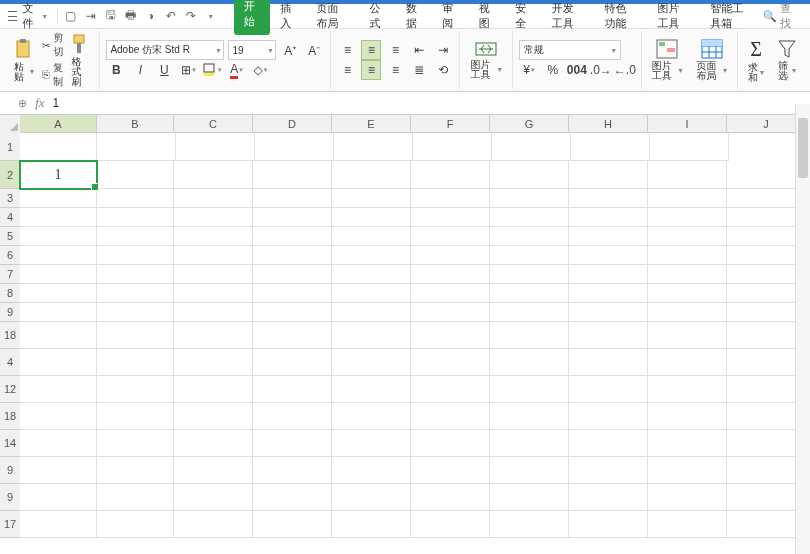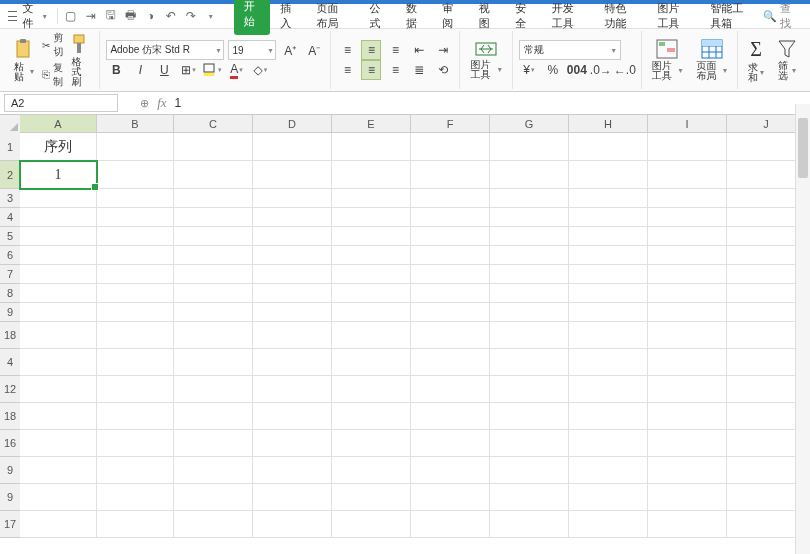--- a/index.html
+++ b/index.html
@@ -279,23 +279,20 @@
             <span>筛选</span>
             <span class="chev-dn">▾</span>
           </span>
       </div>
 
     </div>
   </div>
 </div>
 
 <div class="namebox-row">
-  <div class="namebox">
-      <span>A2</span>
-    </div>
   <div class="fx-icons">
     <span>⊕</span>
     <span class="fx">fx</span>
   </div>
   <span class="formula-val">1</span>
 </div>
 
 <div class="sheet" id="sheet" style="height:446px">
   <div class="corner"></div>
   <div class="col-headers" id="colh">
@@ -317,28 +314,27 @@
       <div class="row-h" style="height: 18px;">4</div>
       <div class="row-h" style="height: 18px;">5</div>
       <div class="row-h" style="height: 18px;">6</div>
       <div class="row-h" style="height: 18px;">7</div>
       <div class="row-h" style="height: 18px;">8</div>
       <div class="row-h" style="height: 18px;">9</div>
       <div class="row-h" style="height: 26px;">18</div>
       <div class="row-h" style="height: 26px;">4</div>
       <div class="row-h" style="height: 26px;">12</div>
       <div class="row-h" style="height: 26px;">18</div>
-      <div class="row-h" style="height: 26px;">16</div>
+      <div class="row-h" style="height: 26px;">14</div>
       <div class="row-h" style="height: 26px;">9</div>
       <div class="row-h" style="height: 26px;">9</div>
       <div class="row-h" style="height: 26px;">17</div>
     </div>
   <div class="cells" id="cells">
       <div class="cell-row">
-        <div class="cell" style="width: 76px; height: 27px;">序列</div>
         <div class="cell" style="width: 76px; height: 27px;"></div>
         <div class="cell" style="width: 78px; height: 27px;"></div>
         <div class="cell" style="width: 78px; height: 27px;"></div>
         <div class="cell" style="width: 78px; height: 27px;"></div>
         <div class="cell" style="width: 78px; height: 27px;"></div>
         <div class="cell" style="width: 78px; height: 27px;"></div>
         <div class="cell" style="width: 78px; height: 27px;"></div>
         <div class="cell" style="width: 78px; height: 27px;"></div>
         <div class="cell" style="width: 78px; height: 27px;"></div>
       </div>

